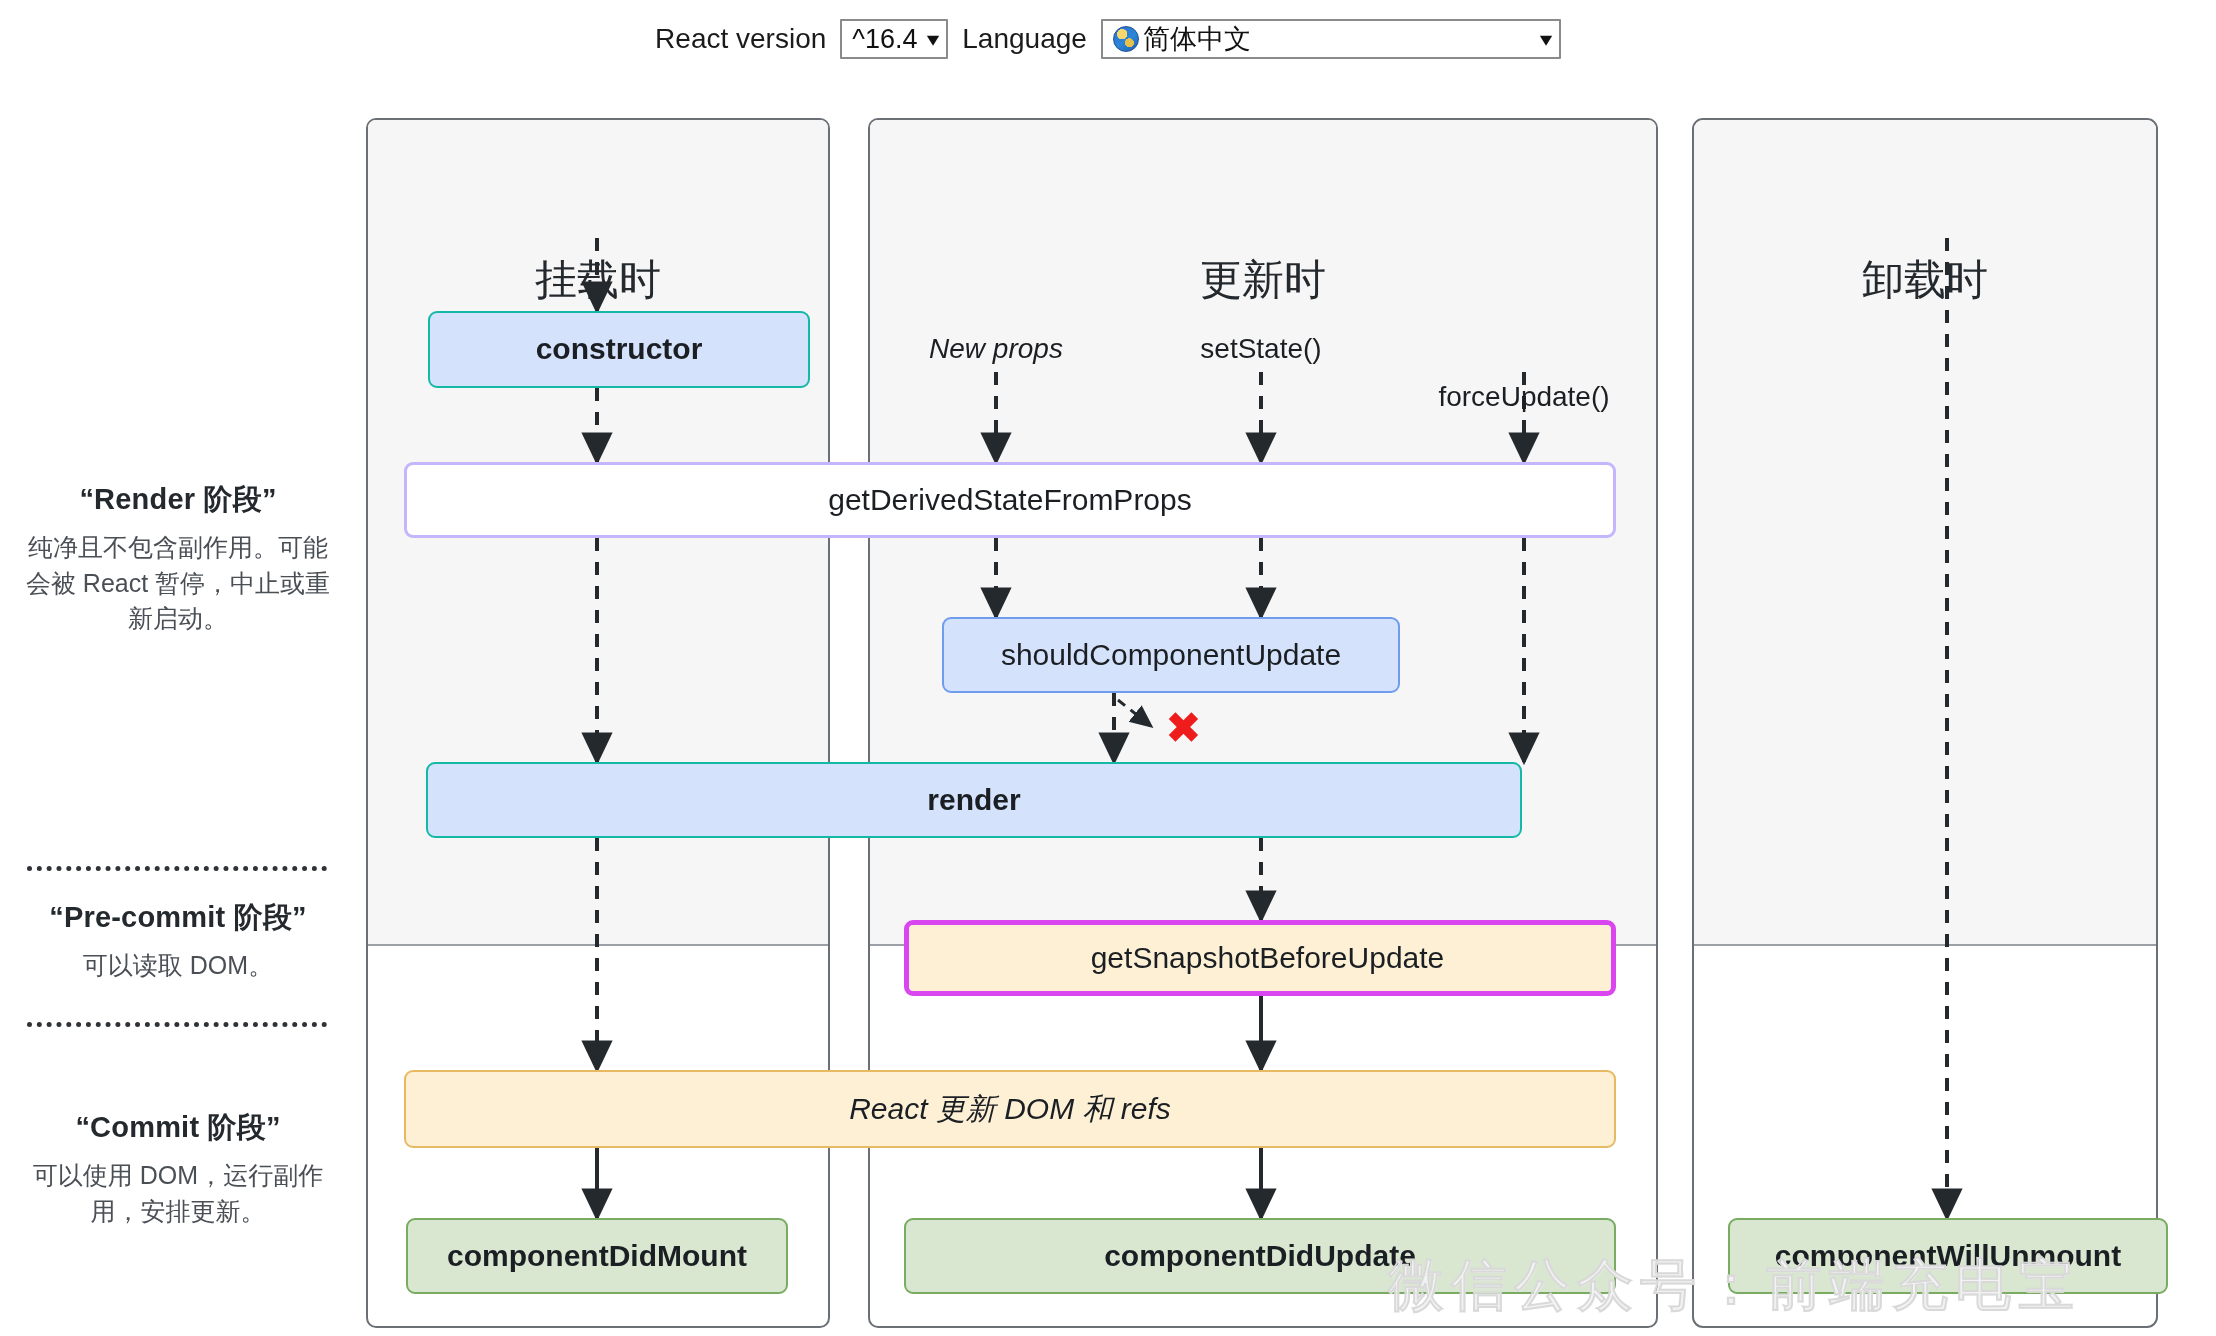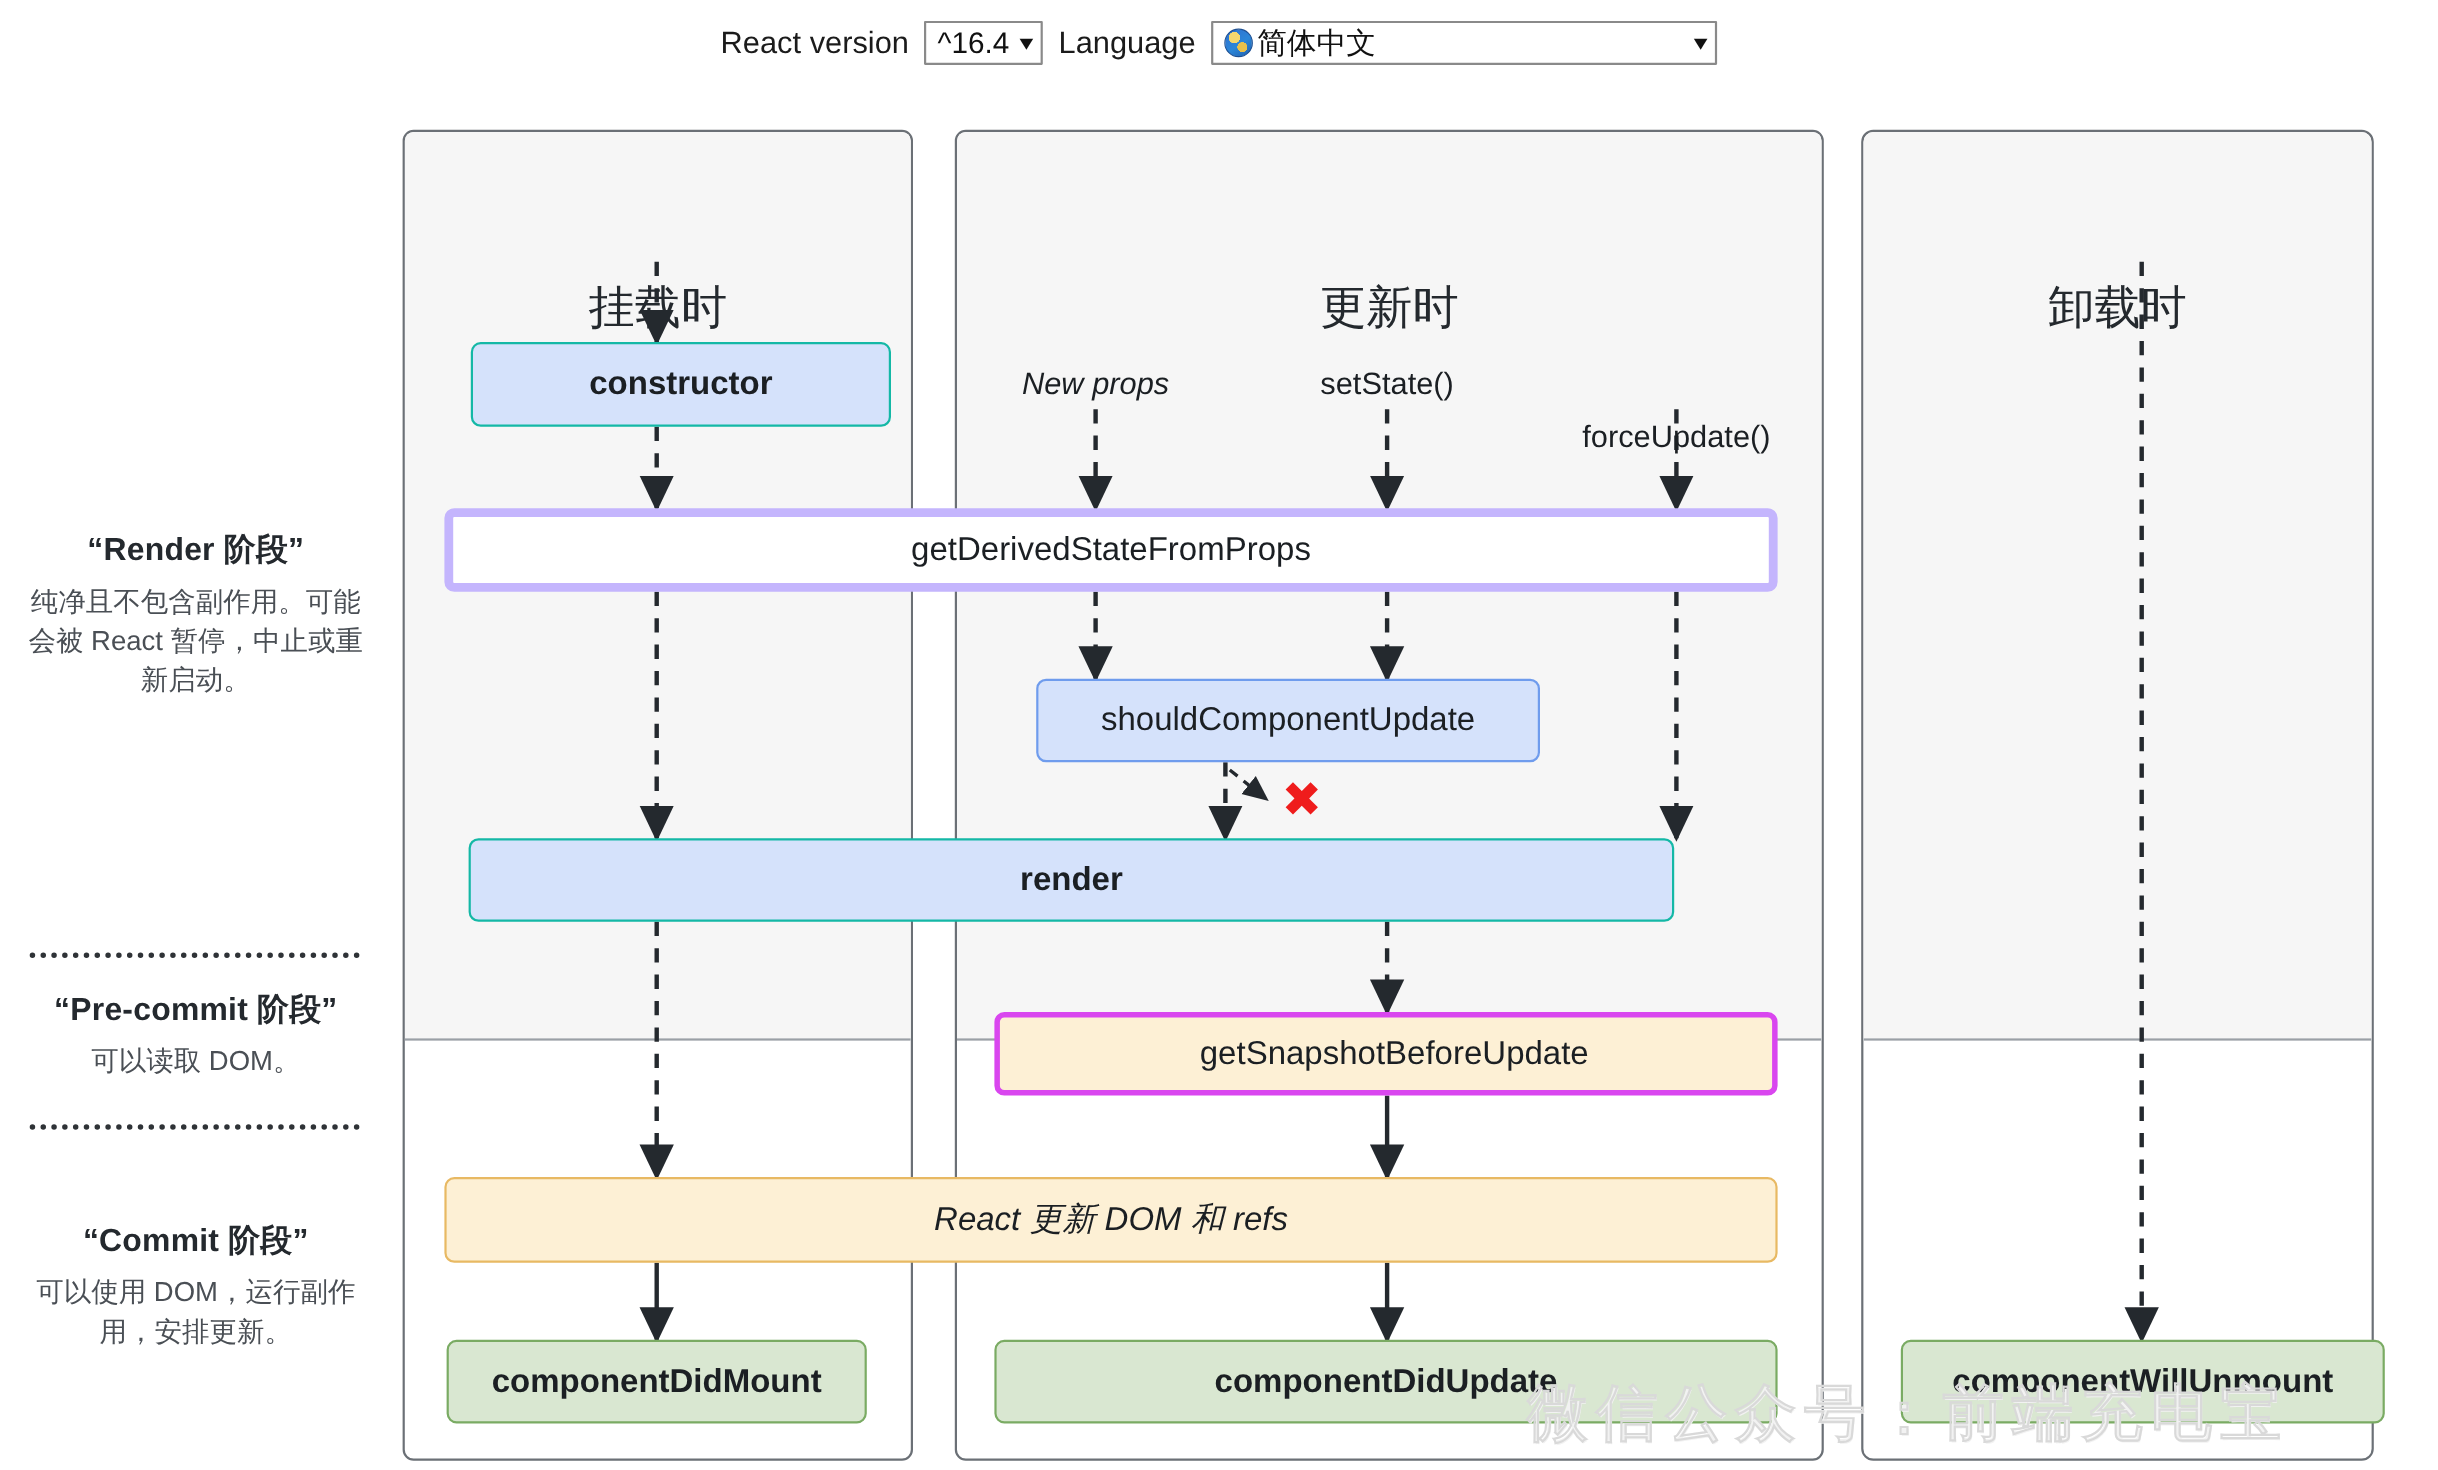--- a/index.html
+++ b/index.html
@@ -145,21 +145,21 @@
   }
   .node-blue-filled {
     background: #d5e2fb;
     border: 2px solid #14b8a6;
     font-weight: bold;
     color: #1b1f23;
     margin-left: 22px;
   }
   .node-blue-outline {
     background: #ffffff;
-    border: 8px solid #c4b5fd;
+    border: 3px solid #c4b5fd;
     color: #1b1f23;
   }
   .node-blue-soft {
     background: #d5e2fb;
     border: 2px solid #6f9ced;
     color: #1b1f23;
   }
   .node-orange {
     background: #fdf0d5;
     border: 5px solid #d946ef;

